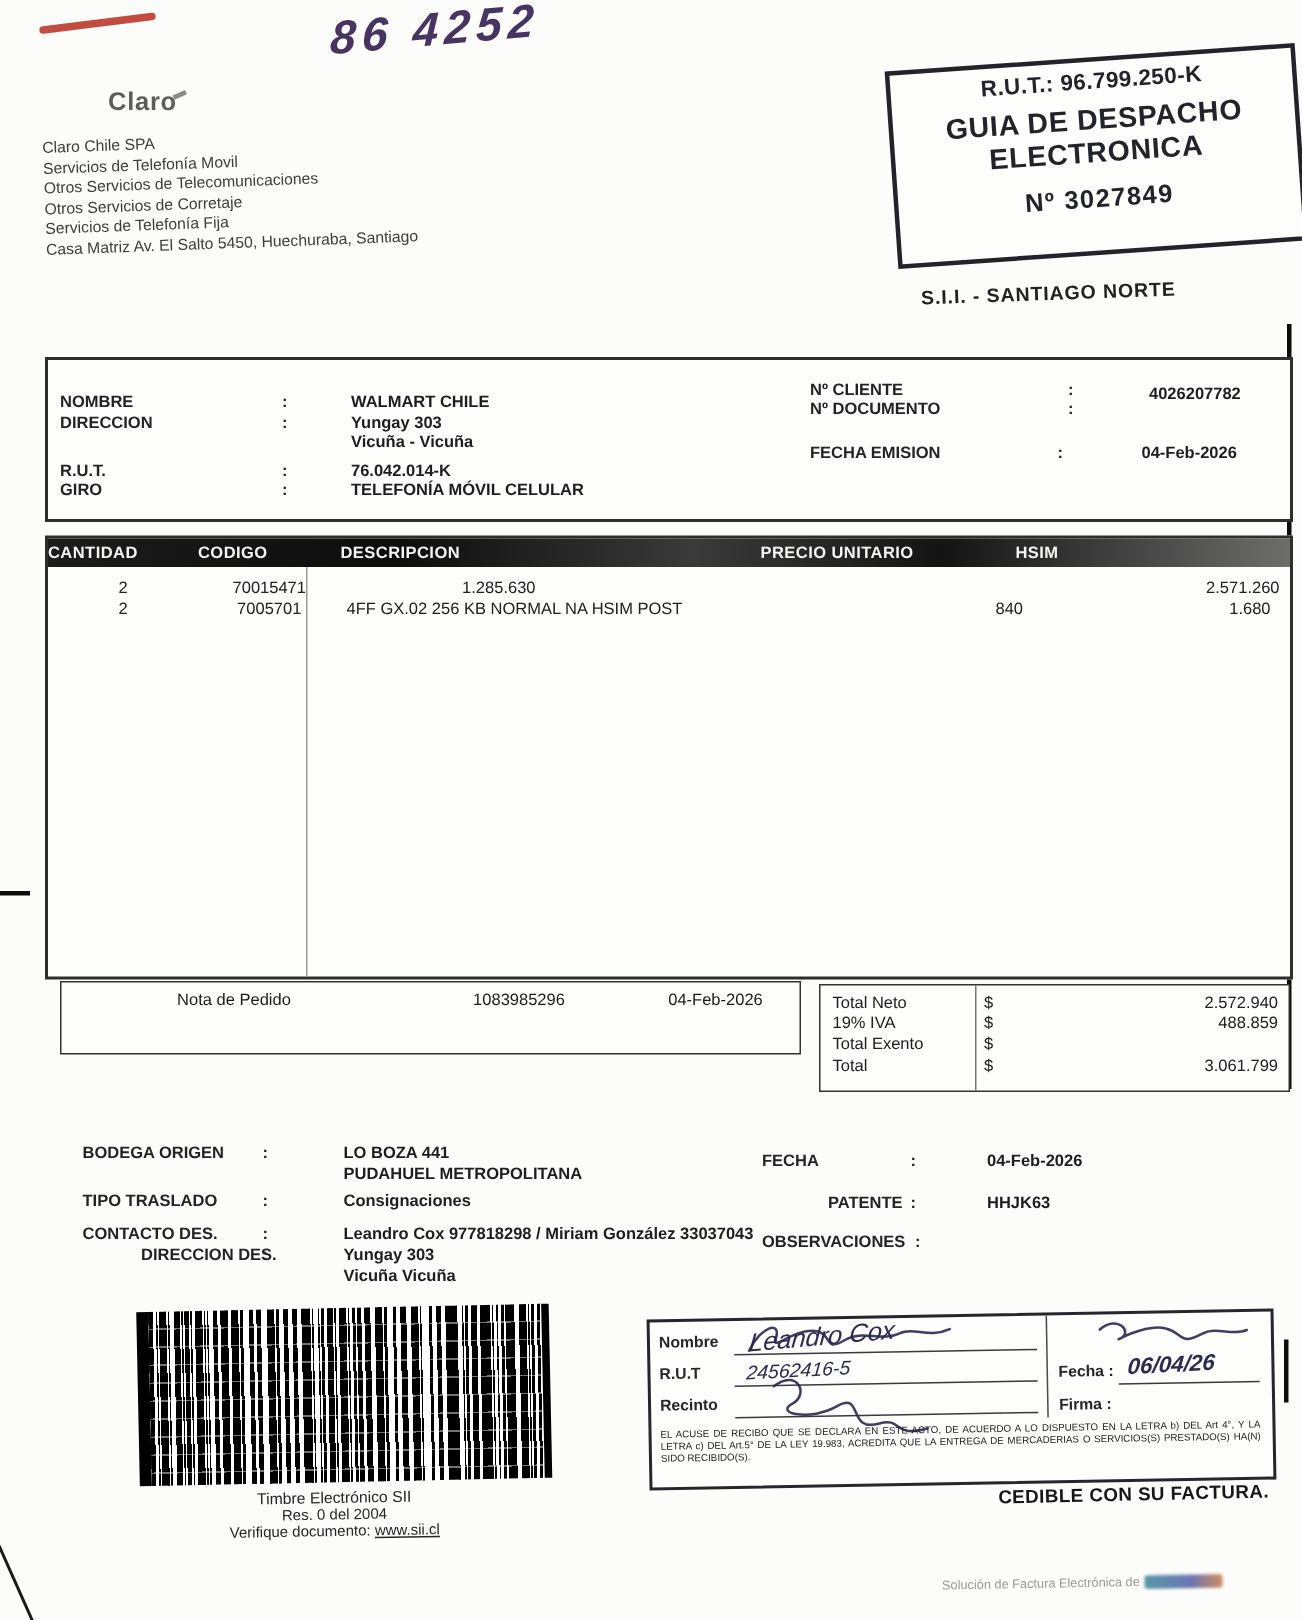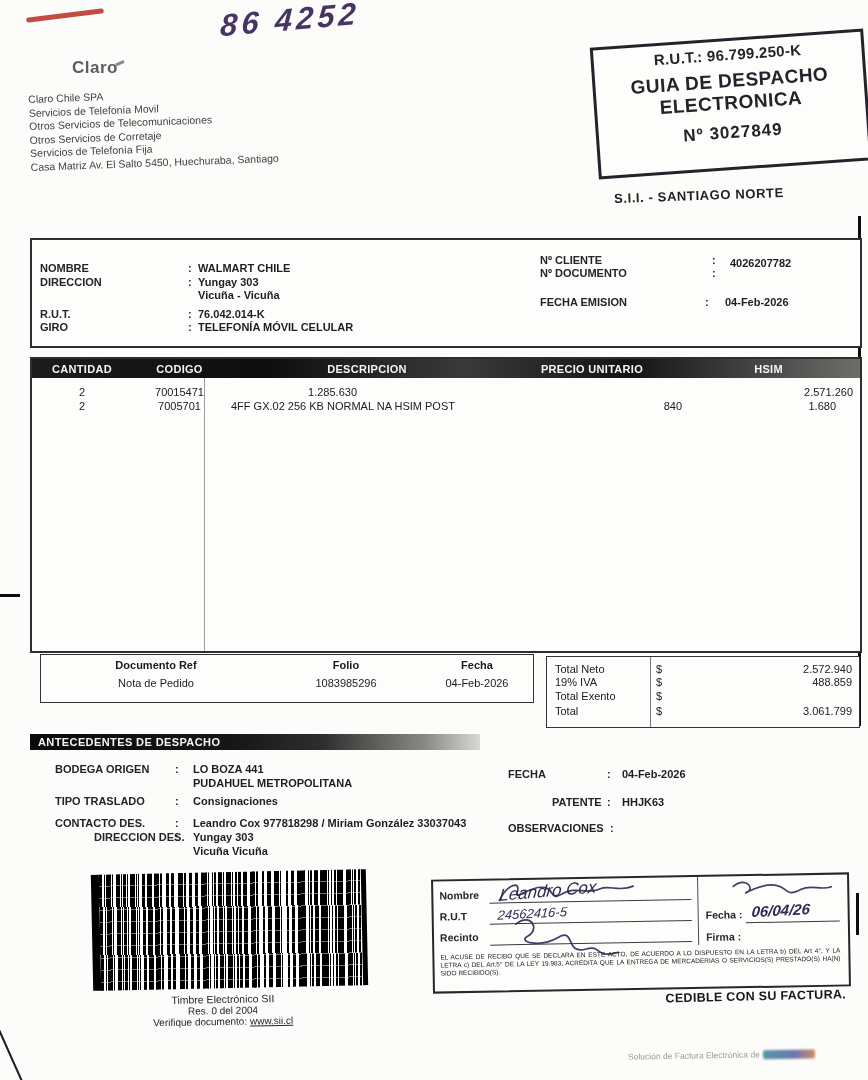--- a/index.html
+++ b/index.html
@@ -33,28 +33,28 @@
   .stamp-num { font-size:17px; font-weight:bold; margin-top:9px; letter-spacing:1px; }
   .sii { font-size:13px; font-weight:bold; letter-spacing:.6px; color:#222;
     transform:rotate(-2deg); }
 
   
   .boxed { border:2px solid #2e2e2e; background:#fdfdfb; }
   .secbar { height:16px; color:#f3f3f3; font-weight:bold; font-size:11px;
     padding:2px 0 0 8px; letter-spacing:.4px; box-sizing:border-box;
     background:linear-gradient(90deg,#0a0a0a 0%,#161616 45%,#2e2e2e 65%,#8a8a86 88%,#d9d9d4 100%); }
   .flabel { font-size:11px; font-weight:bold; color:#242428; white-space:nowrap; }
-  .fvalue { font-size:11px; font-weight:bold; color:#1e1e22; white-space:nowrap; }
+  .fvalue { font-size:11px; font-weight:bold; color:#1e1e22; white-space:nowrap;margin-left:36px; }
   .colon  { font-size:11px; font-weight:bold; color:#242428; }
 
   
   .items-header { display:flex; height:19px; align-items:center; color:#f4f4f2;
     font-size:11px; font-weight:bold; letter-spacing:.3px;
     background:linear-gradient(90deg,#1c1c1c,#0d0d0d 28%,#3a3a3a 52%,#141414 72%,#4d4d4d 90%,#6d6d68 100%); }
-  .ihc { text-align:center; }
+  .ihc { }
   .irow { display:flex; font-size:11px; color:#202024; }
   .irow span { white-space:nowrap; }
 
   
   .dr-grid { display:flex; }
   .dr-cell { text-align:center; font-size:11px; }
   .trow { display:flex; font-size:11px; color:#202024; height:15px; align-items:center; }
   .tlabel { width:96px; padding-left:8px; }
   .tcur { width:16px; text-align:center; }
   .tval { flex:1; text-align:right; padding-right:7px; }
@@ -164,30 +164,25 @@
       <span style="width:100px; text-align:center;">2</span>
       <span style="width:95px; text-align:center;">70015471</span>
       <span style="width:130px; text-align:right;">1.285.630</span>
       <span style="flex:1; text-align:right; padding-right:7px;">2.571.260</span>
     </div>
     <div class="abs irow" style="left:0; top:41px; width:100%;">
       <span style="width:100px; text-align:center;">2</span>
       <span style="width:95px; text-align:center;">7005701</span>
       <span style="width:325px; padding-left:4px; box-sizing:border-box;">4FF GX.02 256 KB NORMAL NA HSIM POST</span>
       <span style="width:130px; text-align:right;">840</span>
-      <span style="flex:1; text-align:right; padding-right:24px;">1.680</span>
+      <span style="flex:1; text-align:right; padding-right:13px;">1.680</span>
     </div>
   </div>
 
   <div class="abs" style="left:40px; top:654px; width:492px; height:47px; border:1.5px solid #333; background:#fdfdfb;">
-    <div class="dr-grid" style="margin-top:4px;">
-      <span class="dr-cell" style="width:230px; font-weight:bold;">Documento Ref</span>
-      <span class="dr-cell" style="width:150px; font-weight:bold;">Folio</span>
-      <span class="dr-cell" style="flex:1; font-weight:bold;">Fecha</span>
-    </div>
     <div class="dr-grid" style="margin-top:6px;">
       <span class="dr-cell" style="width:230px;">Nota de Pedido</span>
       <span class="dr-cell" style="width:150px;">1083985296</span>
       <span class="dr-cell" style="flex:1;">04-Feb-2026</span>
     </div>
   </div>
 
   <div class="abs" style="left:546px; top:656px; width:312px; height:70px; border:1.5px solid #333; background:#fdfdfb;">
     <div class="abs" style="left:103px; top:0; bottom:0; width:1px; background:#777;"></div>
     <div class="trow abs" style="left:0; top:4px; width:100%;">
@@ -205,21 +200,20 @@
       <span class="tcur">$</span>
       <span class="tval"></span>
     </div>
     <div class="trow abs" style="left:0; top:46px; width:100%;">
       <span class="tlabel">Total</span>
       <span class="tcur">$</span>
       <span class="tval">3.061.799</span>
     </div>
   </div>
 
-  <div class="abs secbar" style="left:30px; top:734px; width:450px;">ANTECEDENTES DE DESPACHO</div>
   <div class="abs" style="left:0; top:750px; width:868px; height:130px;">
     <span class="abs flabel" style="left:55px; top:13px;">BODEGA ORIGEN</span>
     <span class="abs colon" style="left:175px; top:13px;">:</span>
     <span class="abs fvalue" style="left:193px; top:13px;">LO BOZA 441</span>
     <span class="abs fvalue" style="left:193px; top:27px;">PUDAHUEL  METROPOLITANA</span>
 
     <span class="abs flabel" style="left:55px; top:45px;">TIPO TRASLADO</span>
     <span class="abs colon" style="left:175px; top:45px;">:</span>
     <span class="abs fvalue" style="left:193px; top:45px;">Consignaciones</span>
 

